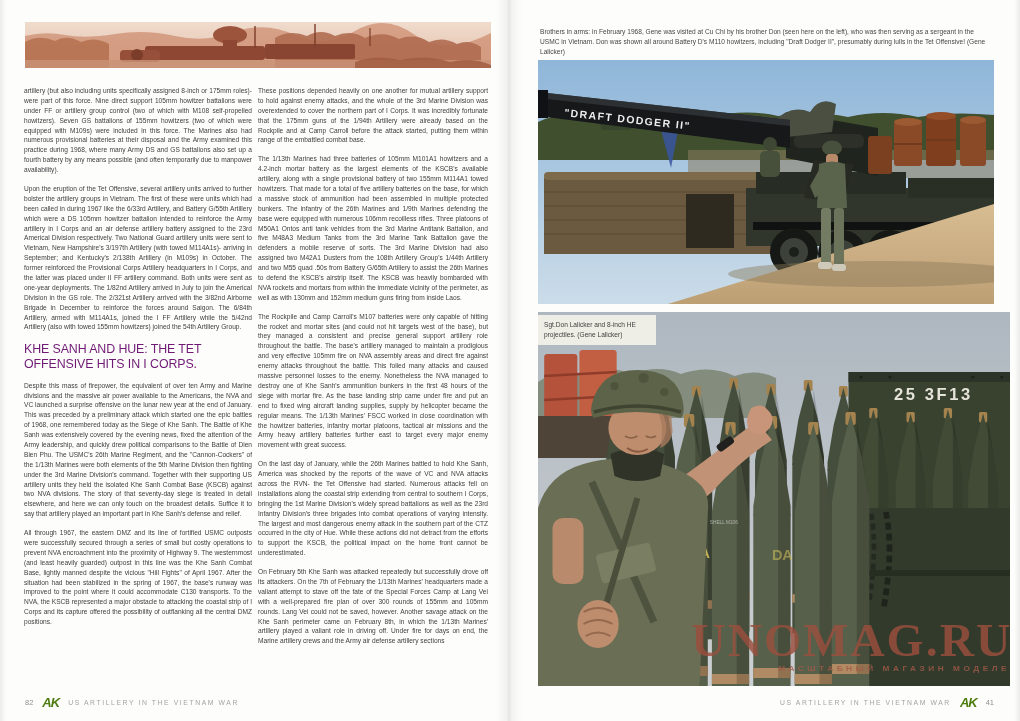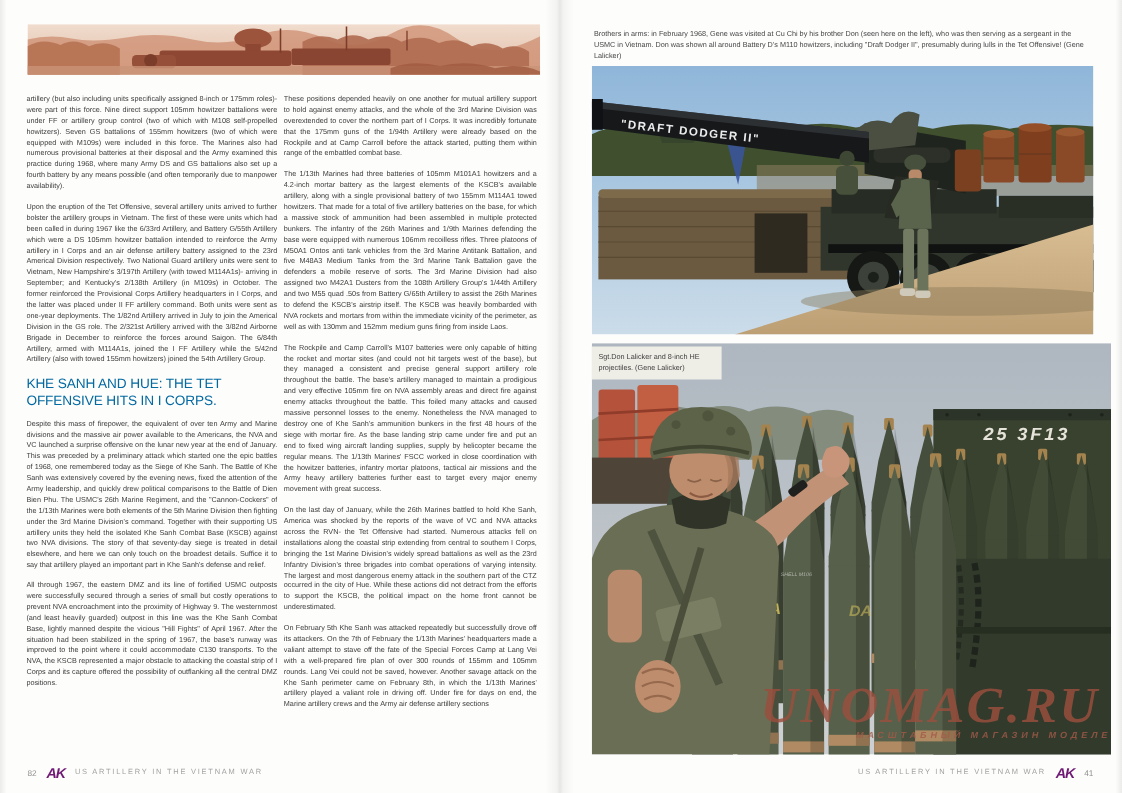--- a/index.html
+++ b/index.html
@@ -20,43 +20,43 @@
   .header-photo svg { display:block; width:100%; height:100%; }
 
   .col { position:absolute; top:86px; height:606px; overflow:hidden; }
   #col1 { left:24px;  width:228px; }
   #col2 { left:258px; width:230px; }
   .body-text p {
     font-size:6.6px; line-height:1.5; color:#3e3e3e;
     text-align:justify; margin:0 0 9px 0;
   }
   h2.section {
-    font-size:12.4px; font-weight:normal; color:#0369a1;
+    font-size:12.4px; font-weight:normal; color:#701a75;
     line-height:1.18; margin:10px 0 9px 0; letter-spacing:-0.1px;
   }
 
   .top-caption {
     position:absolute; left:540px; top:27px; width:452px;
     font-size:6.6px; line-height:1.55; color:#474747; text-align:left;
   }
   .photo1 { position:absolute; left:538px; top:60px;  width:456px; height:244px; }
-  .photo2 { position:absolute; left:538px; top:312px; width:472px; height:374px;font-style:italic; }
+  .photo2 { position:absolute; left:538px; top:312px; width:472px; height:374px; }
   .photo1 svg, .photo2 svg { display:block; width:100%; height:100%; }
 
   .photo2-caption {
     position:absolute; left:538px; top:315px; width:118px; box-sizing:border-box;
     background:#efeee6; padding:5px 6px;
     font-size:6.6px; line-height:1.5; color:#3e3e3e; z-index:3;
   }
 
   .footer { position:absolute; bottom:11px; display:flex; align-items:center; gap:9px; }
   .footer-left  { left:25px; }
   .footer-right { right:26px; }
   .pageno { font-size:7.5px; color:#8f8f8f; }
-  .ak-logo { font-weight:bold; font-style:italic; font-size:13px; color:#701a75; letter-spacing:-1px; }
+  .ak-logo { font-weight:bold; font-style:italic; font-size:13px; color:#4d7c0f; letter-spacing:-1px; }
   .series { font-size:6.8px; letter-spacing:1.6px; color:#a3a3a3; }
 </style>
 </head>
 <body>
 
 <div class="spread">
 
   <div class="header-photo">
     <svg viewBox="0 0 466 46" preserveAspectRatio="none">
       <defs>

